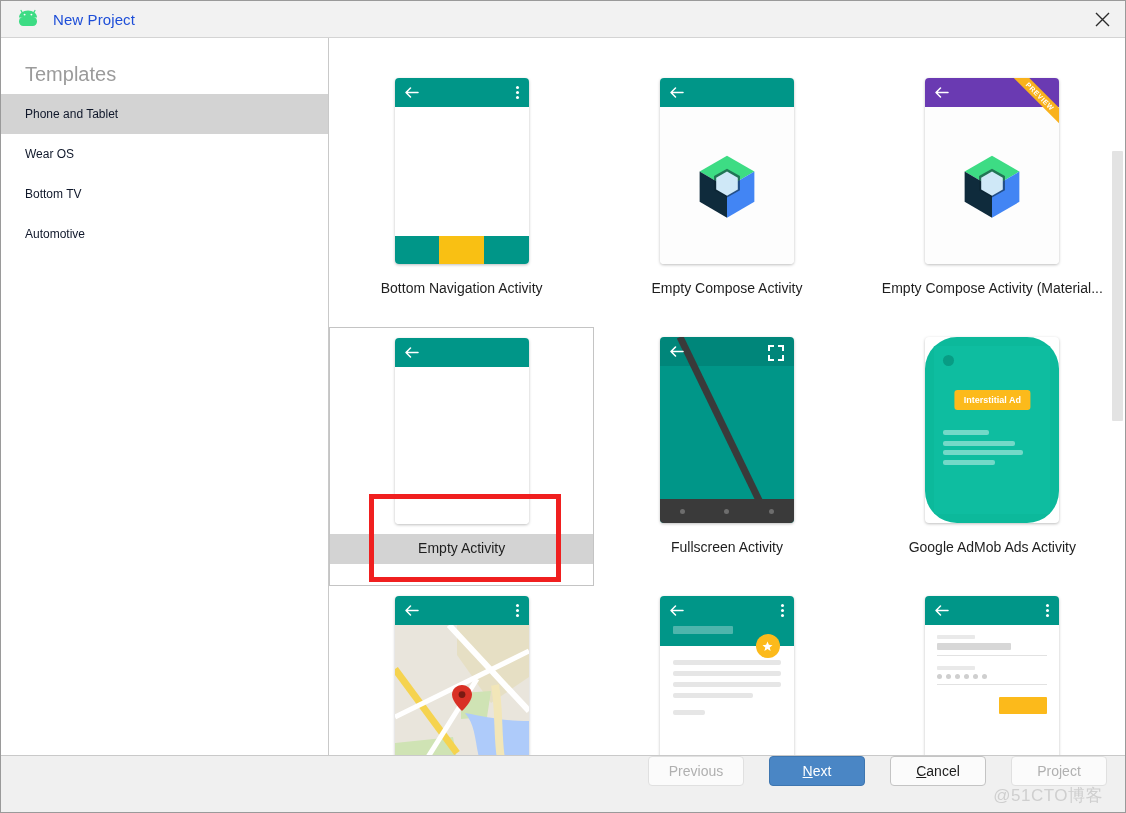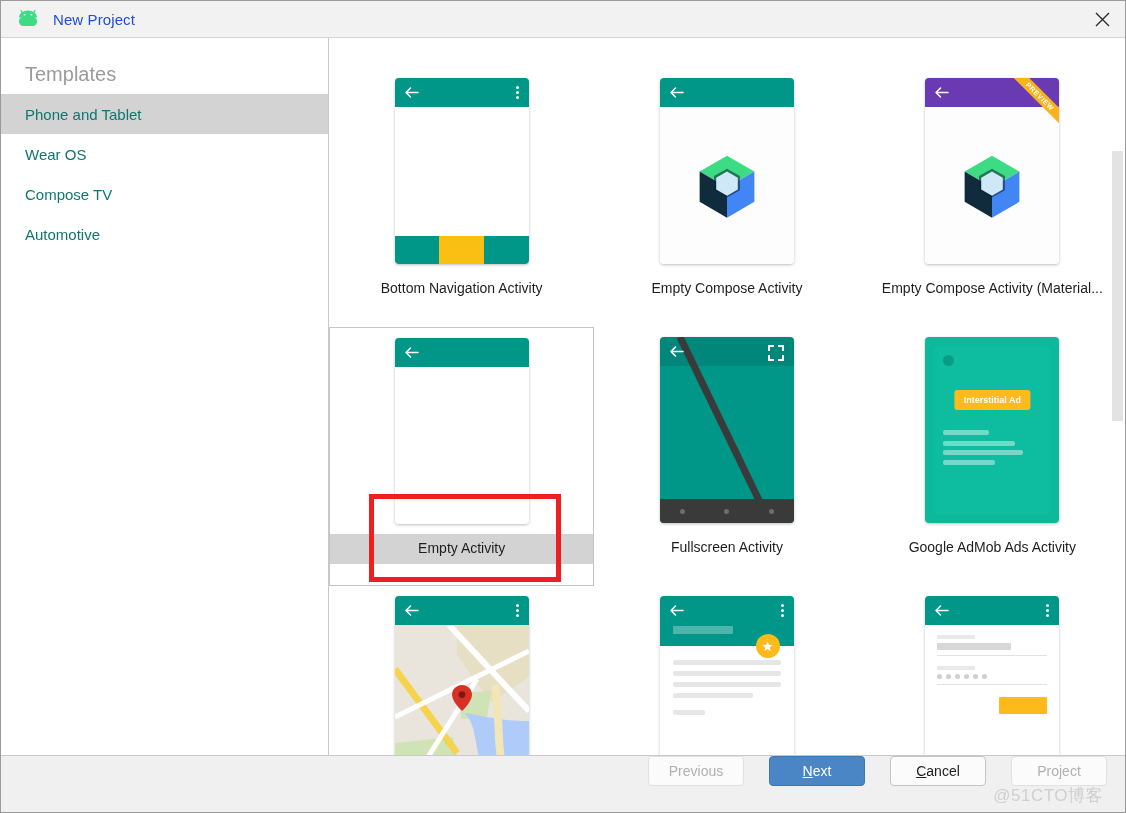--- a/index.html
+++ b/index.html
@@ -33,21 +33,21 @@
     position:absolute;left:0;top:37px;right:0;bottom:57px;
     display:flex;background:#fff;
   }
   .sidebar{
     width:328px;flex:0 0 328px;background:#fff;
     border-right:1px solid #c9c9c9;box-sizing:border-box;
     padding-top:16px;
   }
   .side-row{
     height:40px;display:flex;align-items:center;
-    padding-left:24px;font-size:15px;color:#0f766e;cursor:default;
+    padding-left:24px;font-size:12px;color:#0f172a;cursor:default;
     box-sizing:border-box;
   }
   .side-row.header{color:#9b9b9b;font-size:20px;}
   .side-row.selected{background:#d3d3d3;}
 
   
   .gallery{
     position:relative;flex:1 1 auto;background:#fff;overflow:hidden;
   }
   .grid{
@@ -107,21 +107,21 @@
 
   
   .fs-bg{position:absolute;inset:0;background:#009688;}
   .fs-bar{position:absolute;left:0;top:0;width:100%;height:29px;background:rgba(0,0,0,.10);}
   .fs-nav{position:absolute;left:0;bottom:0;width:100%;height:24px;background:#3a3a3a;display:flex;align-items:center;justify-content:space-around;}
   .fs-nav i{width:5px;height:5px;border-radius:50%;background:#6d6d6d;}
   .fs-diag{position:absolute;left:0;top:0;width:100%;height:100%;}
   .fs-expand{position:absolute;right:10px;top:8px;width:16px;height:16px;}
 
   
-  .admob{position:absolute;inset:0;background:#0cb99b;padding:9px;box-sizing:border-box;}
+  .admob{position:absolute;inset:0;background:#0cb99b;padding:9px;box-sizing:border-box;border-radius:32px;}
   .admob .inner{position:relative;width:100%;height:100%;background:#0ebda0;border-radius:2px;}
   .admob .dot{position:absolute;left:9px;top:9px;width:11px;height:11px;border-radius:50%;background:#089c84;}
   .admob .pill{
     position:absolute;left:50%;transform:translateX(-50%);top:44px;
     background:#fcba1b;color:#fff;font-size:9px;font-weight:700;
     padding:5px 9px;border-radius:3px;white-space:nowrap;
   }
   .admob .ln{position:absolute;height:5px;border-radius:2px;background:rgba(255,255,255,.42);}
 
   
@@ -209,21 +209,21 @@
 
     <div class="sidebar">
       <div class="side-row header">Templates</div>
       <div class="side-row selected">
         <span>Phone and Tablet</span>
       </div>
       <div class="side-row">
         <span>Wear OS</span>
       </div>
       <div class="side-row">
-        <span>Compose TV</span>
+        <span>Bottom TV</span>
       </div>
       <div class="side-row">
         <span>Automotive</span>
       </div>
     </div>
 
     <div class="gallery">
       <div class="grid">
 
         <div class="cell">

